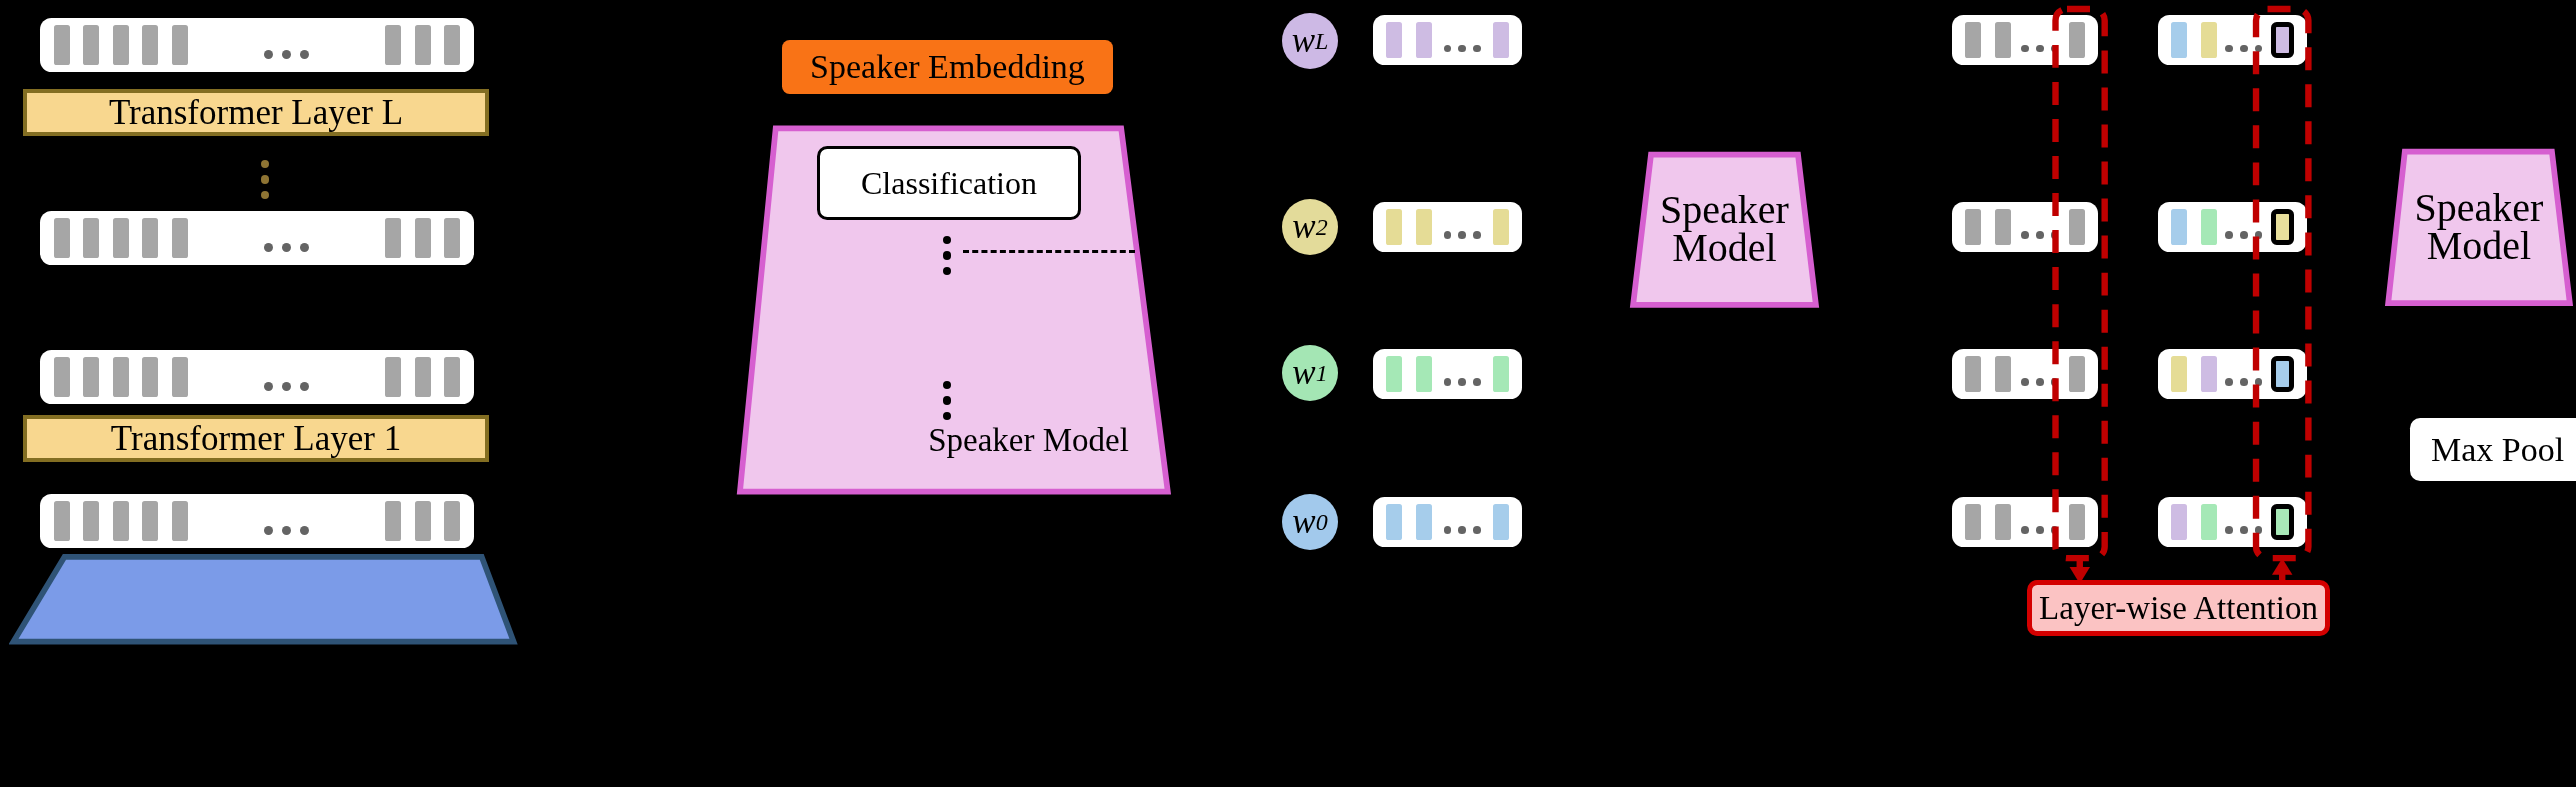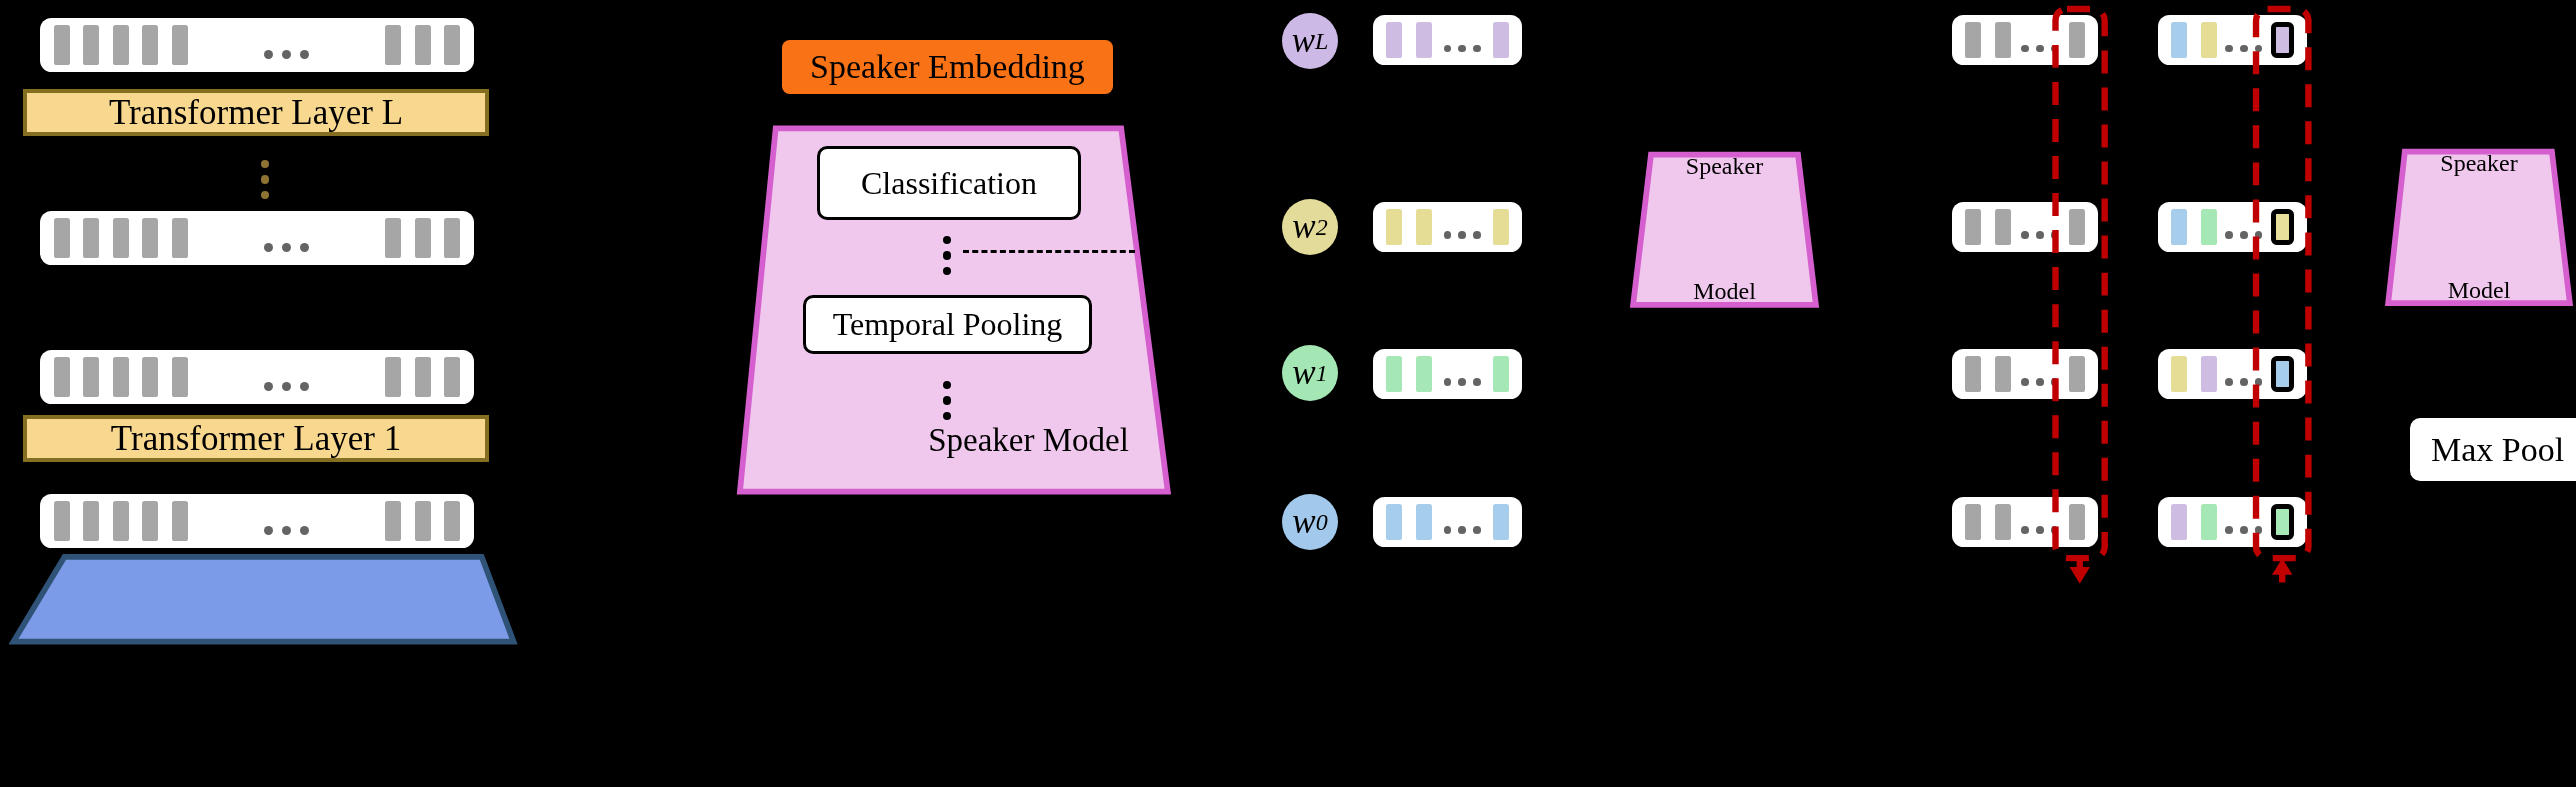--- a/index.html
+++ b/index.html
@@ -66,21 +66,21 @@
   .dashline{position:absolute;border-top:3.8px dashed #000;}
 
   
   .wcircle{
     position:absolute;width:56px;height:56px;border-radius:50%;
     font-size:35px;font-style:italic;
   }
   .wcircle sub{font-size:24px;font-style:italic;line-height:0;}
 
   
-  .traptext{font-size:24px;line-height:38px;justify-content:space-between;}
+  .traptext{font-size:40px;line-height:38px;}
   .bigtraptext{font-size:33px;text-align:center;}
 
   
   .attnbox{
     position:absolute;left:2027px;top:580px;width:303px;height:56px;
     background:#FBC3C3;border:5.1px solid #D40000;border-radius:10.2px;
     box-sizing:border-box;font-size:33px;
   }
   .maxpool{
     position:absolute;left:2390px;top:418px;width:175px;height:63px;
@@ -204,23 +204,20 @@
     <span>Classification</span>
   </div>
 
   <div class="vdots black" style="left:943px;top:236px;">
     <span class="dot"></span>
       <span class="dot"></span>
       <span class="dot"></span>
   </div>
   <div class="dashline" style="left:963px;top:250px;width:172px;"></div>
 
-  <div class="innerbox center" style="left:803px;top:295px;width:289px;height:59px;">
-    <span>Temporal Pooling</span>
-  </div>
 
   <div class="vdots black" style="left:943px;top:381px;">
     <span class="dot"></span>
       <span class="dot"></span>
       <span class="dot"></span>
   </div>
 
   <div class="abs center bigtraptext" style="left:907px;top:421px;width:243px;height:38px;">Speaker Model</div>
 
   <div class="wcircle center" style="left:1282px;top:12.8px;background:#CDB9E5;">
@@ -423,20 +420,23 @@
 
   <svg style="left:2012px;top:0;" width="345" height="645" viewBox="0 0 540 1010">
     <rect x="68" y="14" width="77" height="860" rx="18" fill="none" stroke="#C00000" stroke-width="10" stroke-dasharray="36 22"></rect>
     <rect x="382" y="14" width="82" height="860" rx="18" fill="none" stroke="#C00000" stroke-width="10" stroke-dasharray="36 22"></rect>
     <line x1="106" y1="876" x2="106" y2="892" stroke="#C00000" stroke-width="10"></line>
     <polygon points="90,888 122,888 106,914" fill="#C00000"></polygon>
     <line x1="423" y1="912" x2="423" y2="898" stroke="#C00000" stroke-width="10"></line>
     <polygon points="407,900 439,900 423,874" fill="#C00000"></polygon>
   </svg>
 
+  <div class="attnbox center">
+    <span>Layer-wise Attention</span>
+  </div>
 
   <svg style="left:2383px;top:144px;" width="192" height="165" viewBox="0 0 300 258">
     <polygon points="34,12 264,12 292,249 8,249" fill="#F0C7ED" stroke="#D65FD0" stroke-width="9"></polygon>
   </svg>
   <div class="abs center traptext" style="left:2383px;top:144px;width:192px;height:165px;flex-direction:column;">
     <span>Speaker</span>
     <span>Model</span>
   </div>
 
   <div class="maxpool center">

